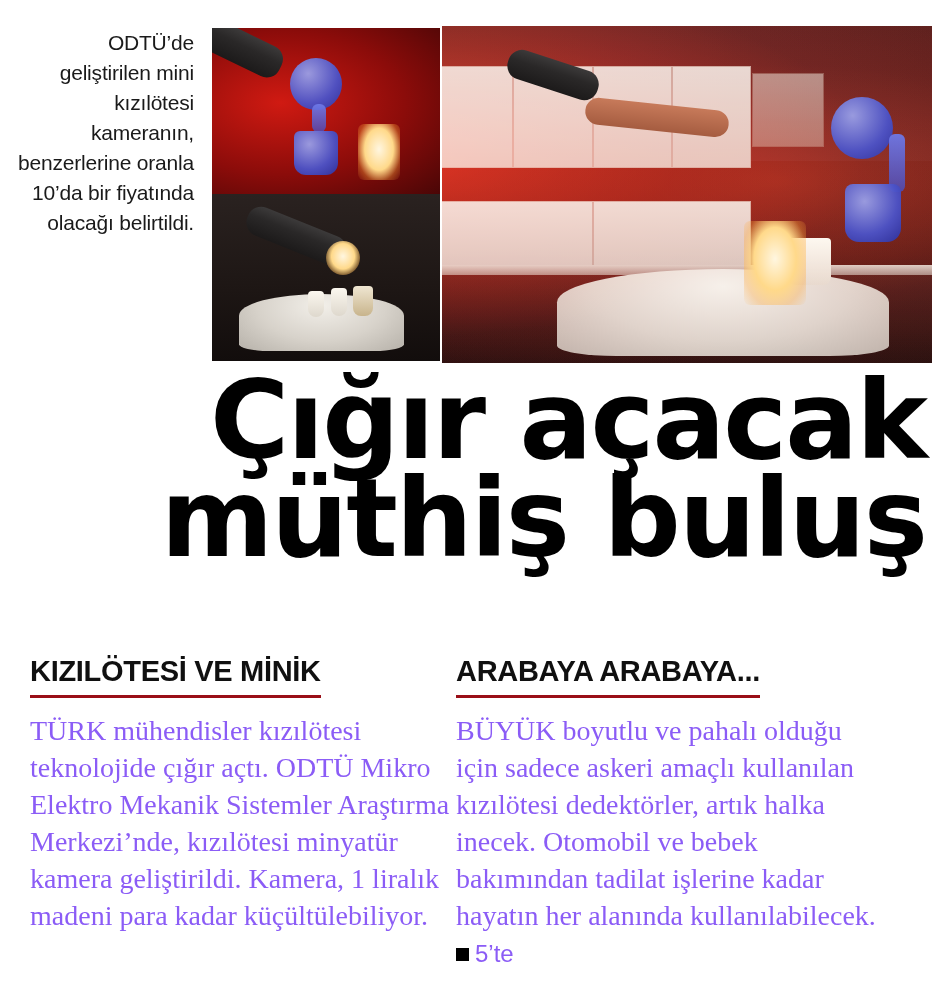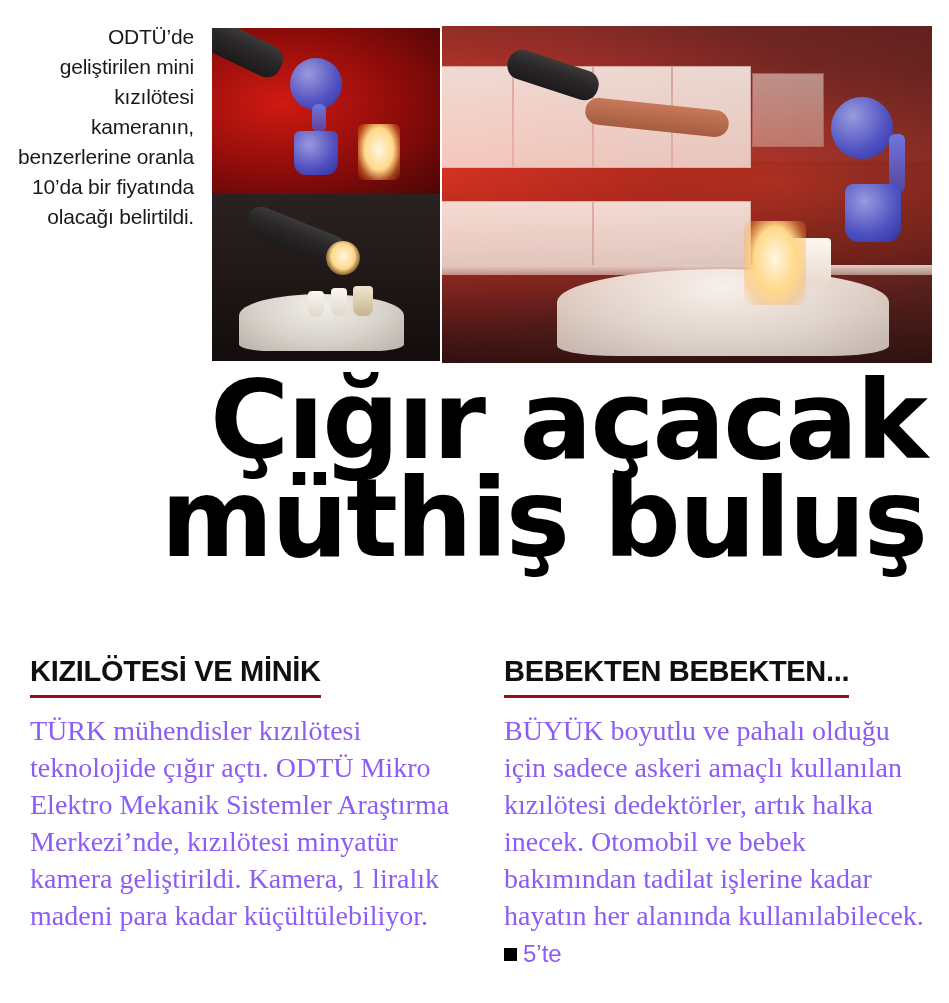--- a/index.html
+++ b/index.html
@@ -27,21 +27,21 @@
   .top-block {
     position: absolute;
     left: 0;
     top: 0;
     width: 949px;
     height: 372px;
   }
   .caption {
     position: absolute;
     left: 18px;
-    top: 22px;
+    top: 28px;
     width: 176px;
     text-align: right;
     font-family: "Liberation Sans", sans-serif;
     font-size: 21px;
     line-height: 30px;
     color: #1a1a1a;
     letter-spacing: -0.2px;
   }
 
   .photo {
@@ -175,21 +175,20 @@
     white-space: nowrap;
   }
 
   
   .columns {
     position: absolute;
     left: 30px;
     top: 655px;
     width: 900px;
     display: flex;
-    gap: 48px;
   }
   .col { width: 426px; }
   .col-head {
     font-family: "Liberation Sans", sans-serif;
     font-weight: bold;
     font-size: 29px;
     letter-spacing: -0.3px;
     color: #101010;
     padding-bottom: 7px;
     border-bottom: 3px solid #9a0e17;
@@ -277,18 +276,18 @@
     <div class="line">Çığır açacak</div>
     <div class="line">müthiş buluş</div>
   </div>
 
   <div class="columns">
     <div class="col">
       <div class="col-head">KIZILÖTESİ VE MİNİK</div>
       <div class="col-body">TÜRK mühendisler kızılötesi teknolojide çığır açtı. ODTÜ Mikro Elektro Mekanik Sistemler Araştırma Merkezi’nde, kızılötesi minyatür kamera geliştirildi. Kamera, 1 liralık madeni para kadar küçültülebiliyor.</div>
     </div>
     <div class="col">
-      <div class="col-head">BEBEKTEN BEBEKTEN...</div>
+      <div class="col-head">ARABAYA ARABAYA...</div>
       <div class="col-body"><span>BÜYÜK boyutlu ve pahalı olduğu için sadece askeri amaçlı kullanılan kızılötesi dedektörler, artık halka inecek. Otomobil ve bebek bakımından tadilat işlerine kadar hayatın her alanında kullanılabilecek.</span> <span class="page-ref"><span class="sq"></span><span>5’te</span></span></div>
     </div>
   </div>
 
 </div>
 
 </body></html>

